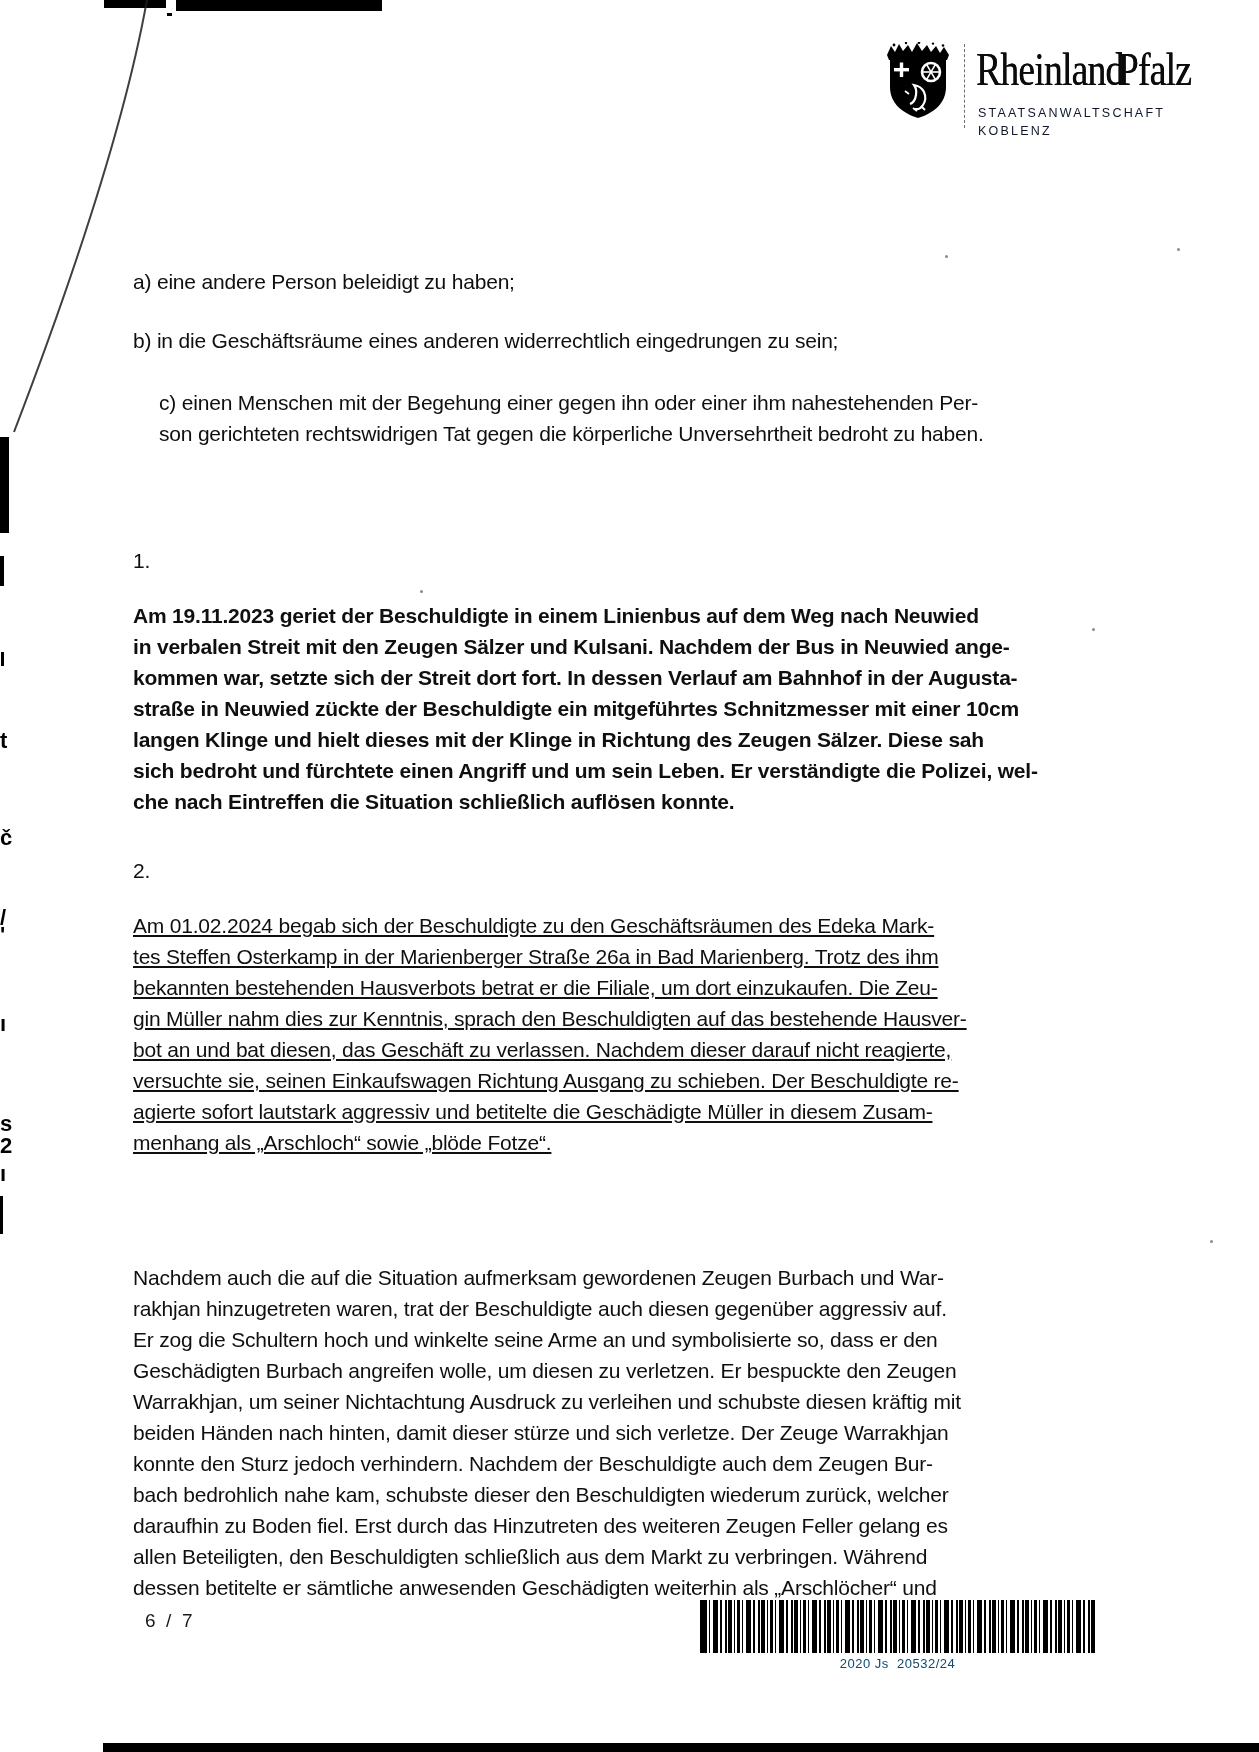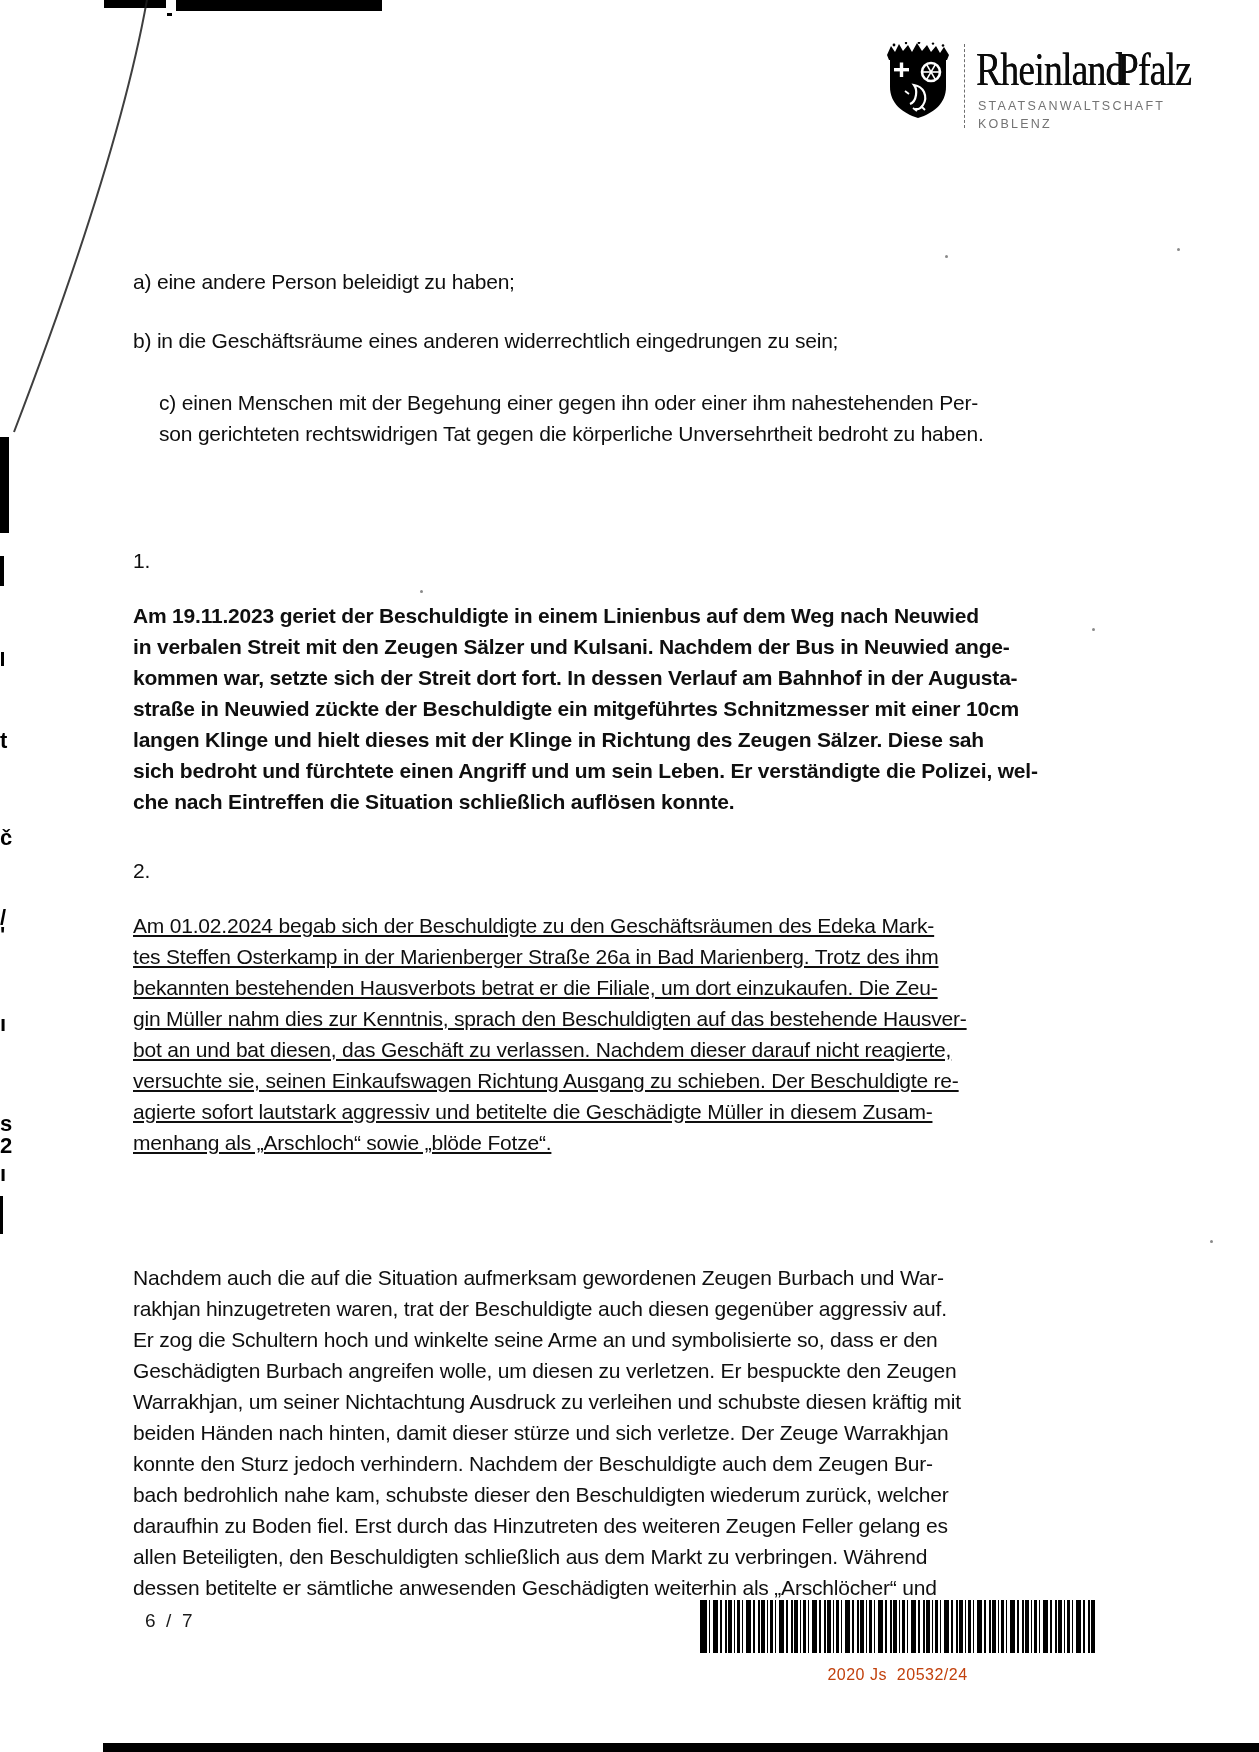--- a/index.html
+++ b/index.html
@@ -18,23 +18,23 @@
   .brand{
     position:absolute;left:976px;top:46px;
     font-family:"Liberation Serif", serif;
     font-size:47px;line-height:47px;
     letter-spacing:-1px;color:#0b0b0b;white-space:nowrap;
     transform:scaleX(.80);transform-origin:left top;
     text-shadow:.4px 0 0 #0b0b0b;
   }
   .brand .pfalz{margin-left:-7px;}
   .agency{
-    position:absolute;left:978px;top:97px;
+    position:absolute;left:978px;top:104px;
     font-size:12.5px;line-height:18px;letter-spacing:2.2px;
-    color:#737373;white-space:nowrap;
+    color:#0f172a;white-space:nowrap;
     filter:blur(.3px);
   }
   
   .tx{
     position:absolute;left:133px;width:1000px;
     font-size:21px;line-height:31px;letter-spacing:-.2px;
     white-space:pre-line;
     color:#141414;
     filter:blur(.22px) contrast(1.05);
   }
@@ -61,22 +61,22 @@
         #000 5px,#000 6px,#fff 6px,#fff 9px,
         #000 9px,#000 14px,#fff 14px,#fff 16px,
         #000 16px,#000 18px,#fff 18px,#fff 21px,
         #000 21px,#000 23px,#fff 23px,#fff 24px,
         #000 24px,#000 28px,#fff 28px,#fff 30px,
         #000 30px,#000 31px,#fff 31px,#fff 33px);
     border-left:4px solid #000;border-right:4px solid #000;
     box-sizing:border-box;
   }
   .barcode-label{
-    margin-top:13px;text-align:center;
-    font-size:16px;color:#c2410c;white-space:pre;letter-spacing:.5px;
+    margin-top:3px;text-align:center;
+    font-size:13px;color:#0c4a6e;white-space:pre;letter-spacing:.5px;
     filter:blur(.2px);
   }
   
   .art{position:absolute;background:#000;}
   .art-frag{
     position:absolute;left:0;
     font-size:22px;color:#000;font-weight:bold;
     filter:blur(.3px);
   }
   .speck{position:absolute;width:3px;height:3px;border-radius:50%;background:#2a2a2a;opacity:.55;}

